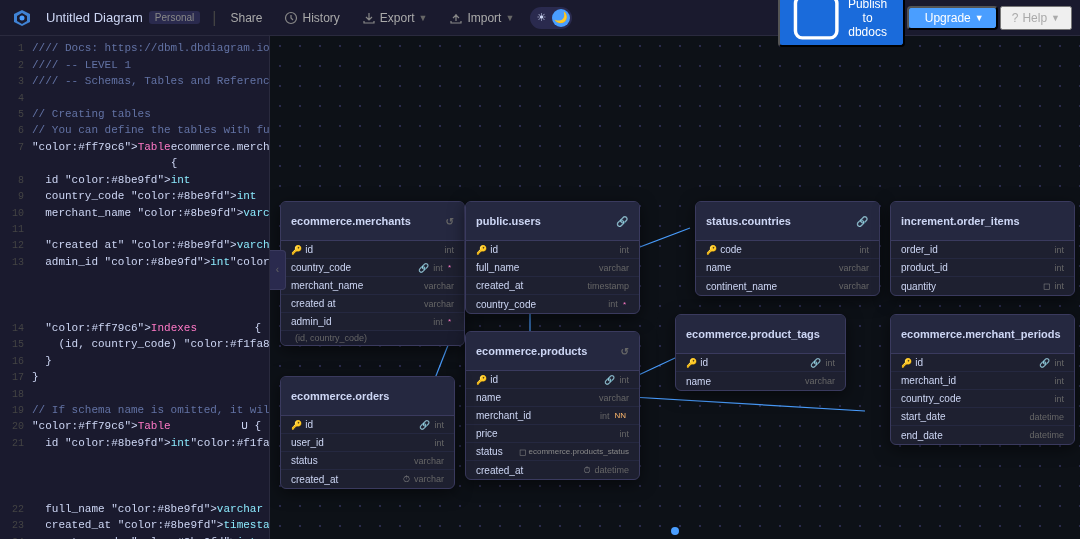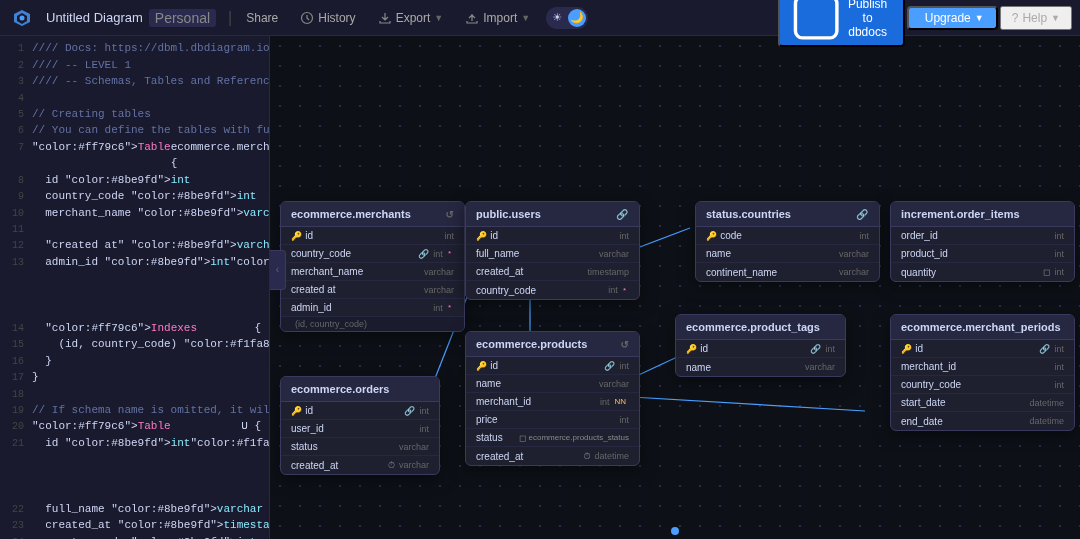--- a/index.html
+++ b/index.html
@@ -8,21 +8,21 @@
     
     #topbar {
       position: absolute; top: 0; left: 0; right: 0; height: 36px;
       background: #1a1a2e; display: flex; align-items: center;
       border-bottom: 1px solid #2a2a3e; z-index: 100; gap: 2px; padding: 0 8px;
     }
     .tb-logo { width: 28px; height: 28px; display: flex; align-items: center; justify-content: center; cursor: pointer; }
     .tb-logo svg { width: 20px; height: 20px; }
     .tb-title { display: flex; align-items: center; gap: 6px; padding: 0 8px; }
     .tb-title-text { color: #cdd6f4; font-size: 13px; }
-    .tb-badge { background: #2a2a4e; color: #888; font-size: 14px; padding: 1px 6px; border-radius: 3px; }
+    .tb-badge { background: #2a2a4e; color: #888; font-size: 10px; padding: 1px 6px; border-radius: 3px; }
     .tb-sep { color: #444; margin: 0 2px; }
     .tb-btn {
       display: flex; align-items: center; gap: 4px; padding: 3px 10px;
       border-radius: 4px; cursor: pointer; font-size: 12px; color: #aaa;
       border: none; background: transparent;
     }
     .tb-btn svg { width: 14px; height: 14px; }
     .tb-spacer { flex: 1; }
     .tb-toggle {
       display: flex; align-items: center; background: #2a2a4e; border-radius: 12px;
@@ -63,21 +63,21 @@
       overflow: hidden;
     }
 
     
     .db-table {
       position: absolute; background: #1e2030; border: 1px solid #3a3a5e;
       border-radius: 6px; min-width: 160px; overflow: hidden;
       box-shadow: 0 4px 16px rgba(0,0,0,0.5);
     }
     .db-table-header {
-      background: #252840; padding: 6px 10px; font-size: 11px; font-weight: bold;
+      background: #252840; padding: 13px 10px; font-size: 11px; font-weight: bold;
       color: #cdd6f4; display: flex; align-items: center; justify-content: space-between;
       border-bottom: 1px solid #3a3a5e;
     }
     .db-table-header .icon { color: #666; font-size: 10px; }
     .db-row {
       display: flex; align-items: center; padding: 2px 10px;
       font-size: 10px; border-bottom: 1px solid #252840; min-height: 18px;
     }
     .db-row:last-child { border-bottom: none; }
     .db-row-name { flex: 1; color: #cdd6f4; }
@@ -443,21 +443,21 @@
     <div class="db-row">
       <span class="db-row-name">start_date</span>
       <span class="db-row-type">datetime</span>
     </div>
     <div class="db-row">
       <span class="db-row-name">end_date</span>
       <span class="db-row-type">datetime</span>
     </div>
   </div>
 
-  <div class="db-table" style="left:10px;top:340px;width:160px">
+  <div class="db-table" style="left:10px;top:340px;width:175px">
     <div class="db-table-header">
       <span>ecommerce.orders</span>
     </div>
     <div class="db-row">
       <span class="key-icon">🔑</span>
       <span class="db-row-name">id</span>
       <span class="small-icon">🔗</span>
       <span class="db-row-type">int</span>
     </div>
     <div class="db-row">

